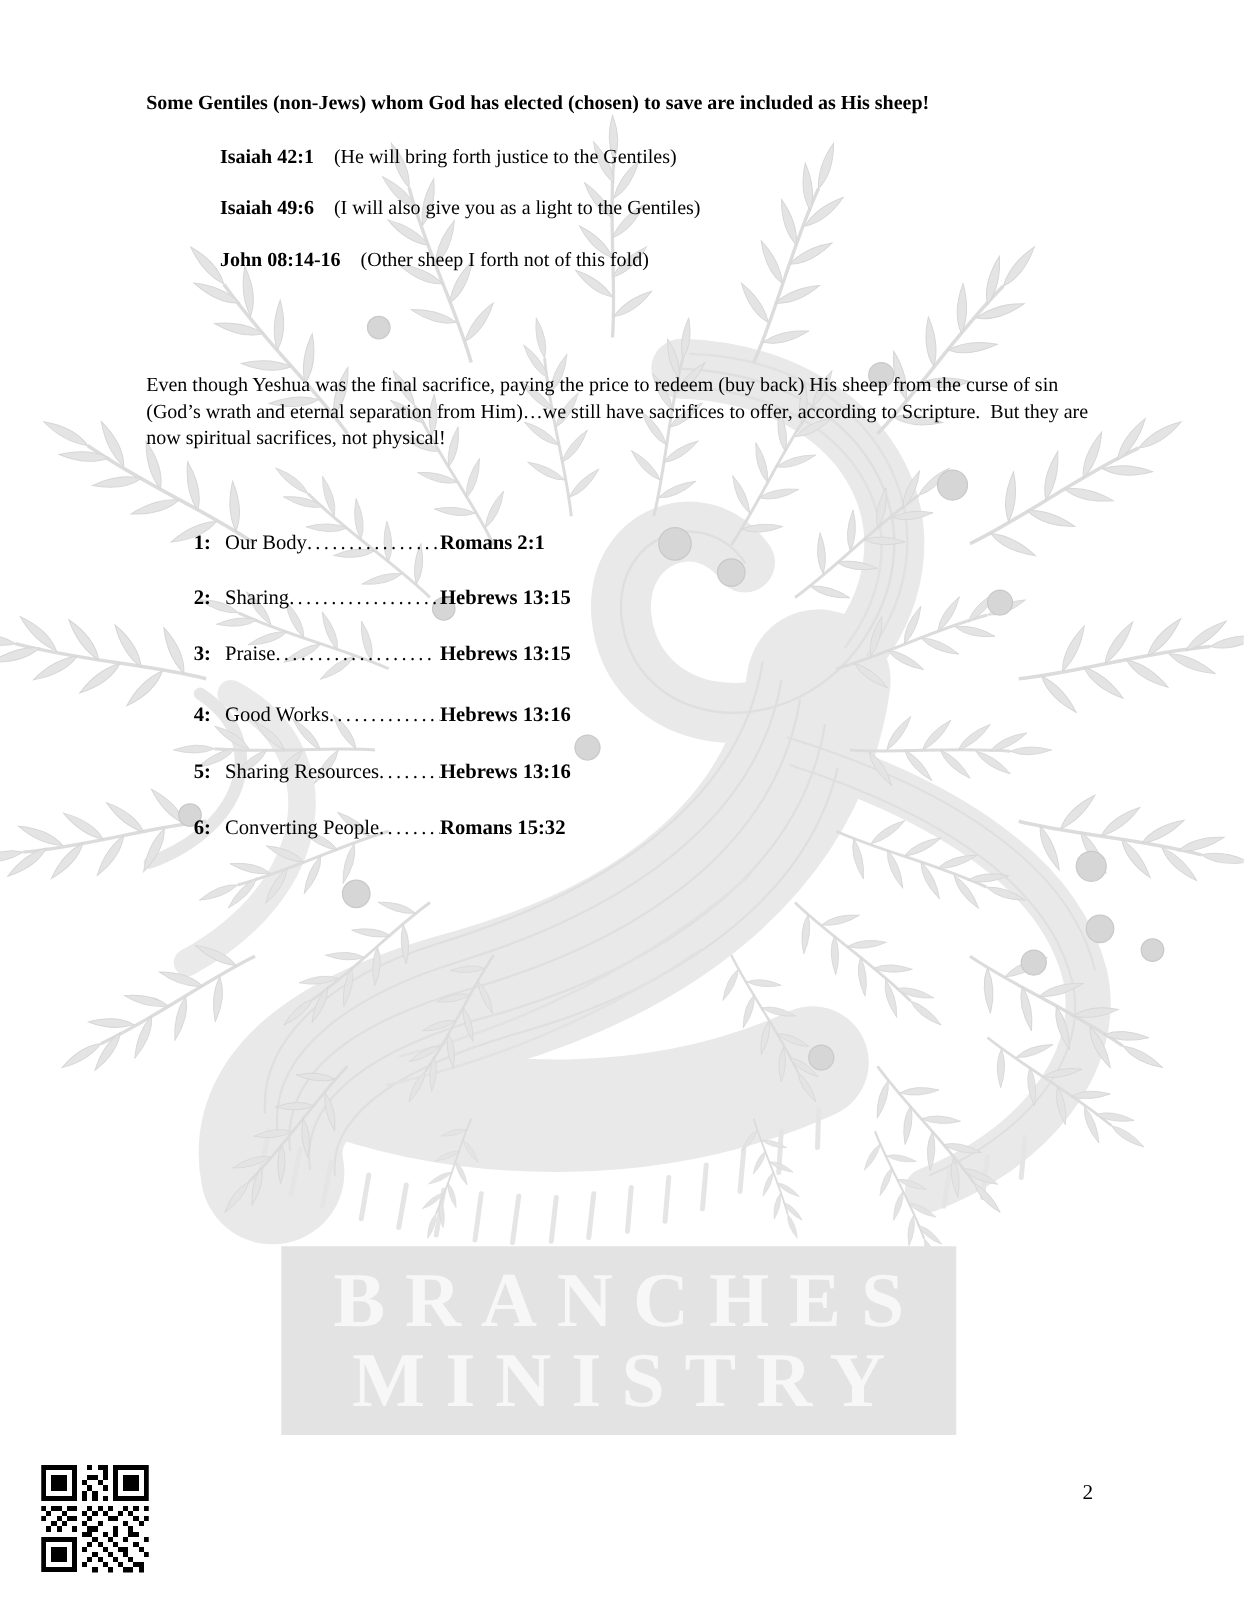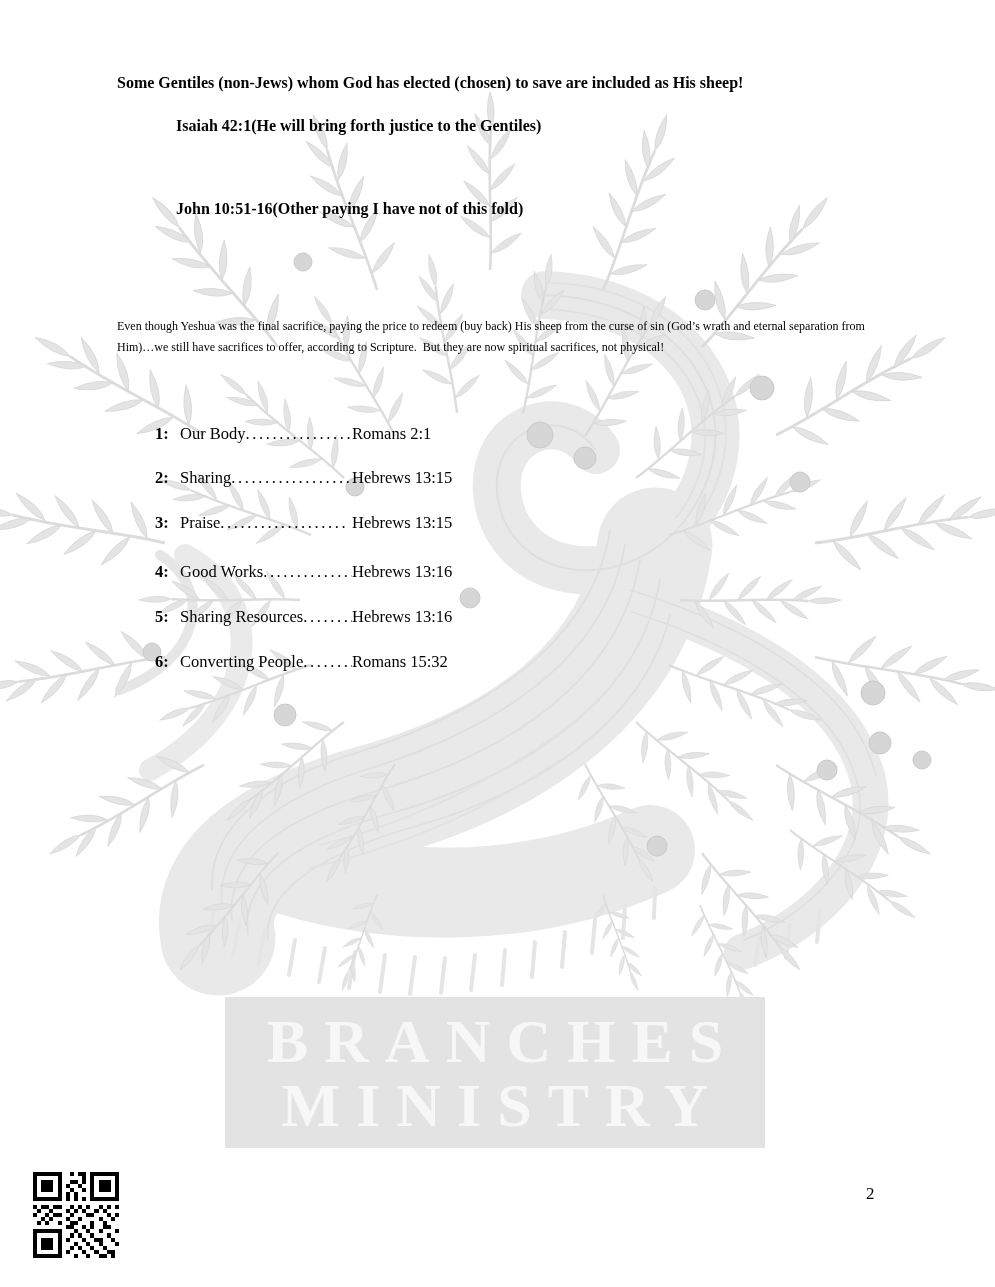--- a/index.html
+++ b/index.html
@@ -22,33 +22,33 @@
   .banner-line{
     font-weight:bold;font-size:62px;line-height:64px;
     letter-spacing:16px;padding-left:16px;
     color:#f7f7f7;white-space:nowrap;
   }
   
   .txt{position:absolute;z-index:2;}
   .heading{left:117px;top:74px;width:860px;font-size:16px;font-weight:bold;}
   .scripture-row{left:176px;height:20px;font-size:16px;white-space:nowrap;}
   .scr-ref{font-weight:bold;}
-  .scr-note{margin-left:0;font-weight:bold;}
+  .scr-note{margin-left:16px;}
   .paragraph{
-    left:117px;top:316px;width:770px;
-    font-size:12px;line-height:21px;white-space:pre-wrap;
+    left:117px;top:298px;width:770px;
+    font-size:16px;line-height:21px;white-space:pre-wrap;
   }
   .list-row{
     left:155px;height:22px;font-size:16.5px;white-space:nowrap;
     display:flex;align-items:baseline;
   }
   .li-num{font-weight:bold;width:25px;flex:none;}
   .li-mid{width:172px;flex:none;overflow:hidden;white-space:nowrap;}
   .li-dots{letter-spacing:2.6px;}
-  .li-ref{font-weight:normal;flex:none;}
+  .li-ref{font-weight:bold;flex:none;}
   .page-number{left:866px;top:1184px;font-size:17px;}
   .qr{position:absolute;left:33px;top:1172px;width:86px;height:86px;z-index:2;}
 </style>
 </head>
 <body>
 
 <div class="page">
 
   <svg class="wm" viewBox="0 0 995 1287" xmlns="http://www.w3.org/2000/svg" aria-hidden="true">
     <defs>
@@ -181,22 +181,25 @@
   <div class="banner">
     <div class="banner-line">BRANCHES</div>
     <div class="banner-line">MINISTRY</div>
   </div>
 
   <div class="txt heading">Some Gentiles (non-Jews) whom God has elected (chosen) to save are included as His sheep!</div>
 
   <div class="txt scripture-row" style="top:117px">
     <span class="scr-ref">Isaiah 42:1</span><span class="scr-note">(He will bring forth justice to the Gentiles)</span>
   </div>
+  <div class="txt scripture-row" style="top:158px">
+    <span class="scr-ref">Isaiah 49:6</span><span class="scr-note">(I will also give you as a light to the Gentiles)</span>
+  </div>
   <div class="txt scripture-row" style="top:200px">
-    <span class="scr-ref">John 10:51-16</span><span class="scr-note">(Other paying I have not of this fold)</span>
+    <span class="scr-ref">John 08:14-16</span><span class="scr-note">(Other sheep I forth not of this fold)</span>
   </div>
 
   <div class="txt paragraph">Even though Yeshua was the final sacrifice, paying the price to redeem (buy back) His sheep from the curse of sin (God’s wrath and eternal separation from Him)…we still have sacrifices to offer, according to Scripture.  But they are now spiritual sacrifices, not physical!</div>
 
   <div>
     <div class="txt list-row" style="top:424px">
       <span class="li-num">1:</span>
         <span class="li-mid"><span>Our Body</span><span class="li-dots">...................</span></span>
         <span class="li-ref">Romans 2:1</span>
     </div>

